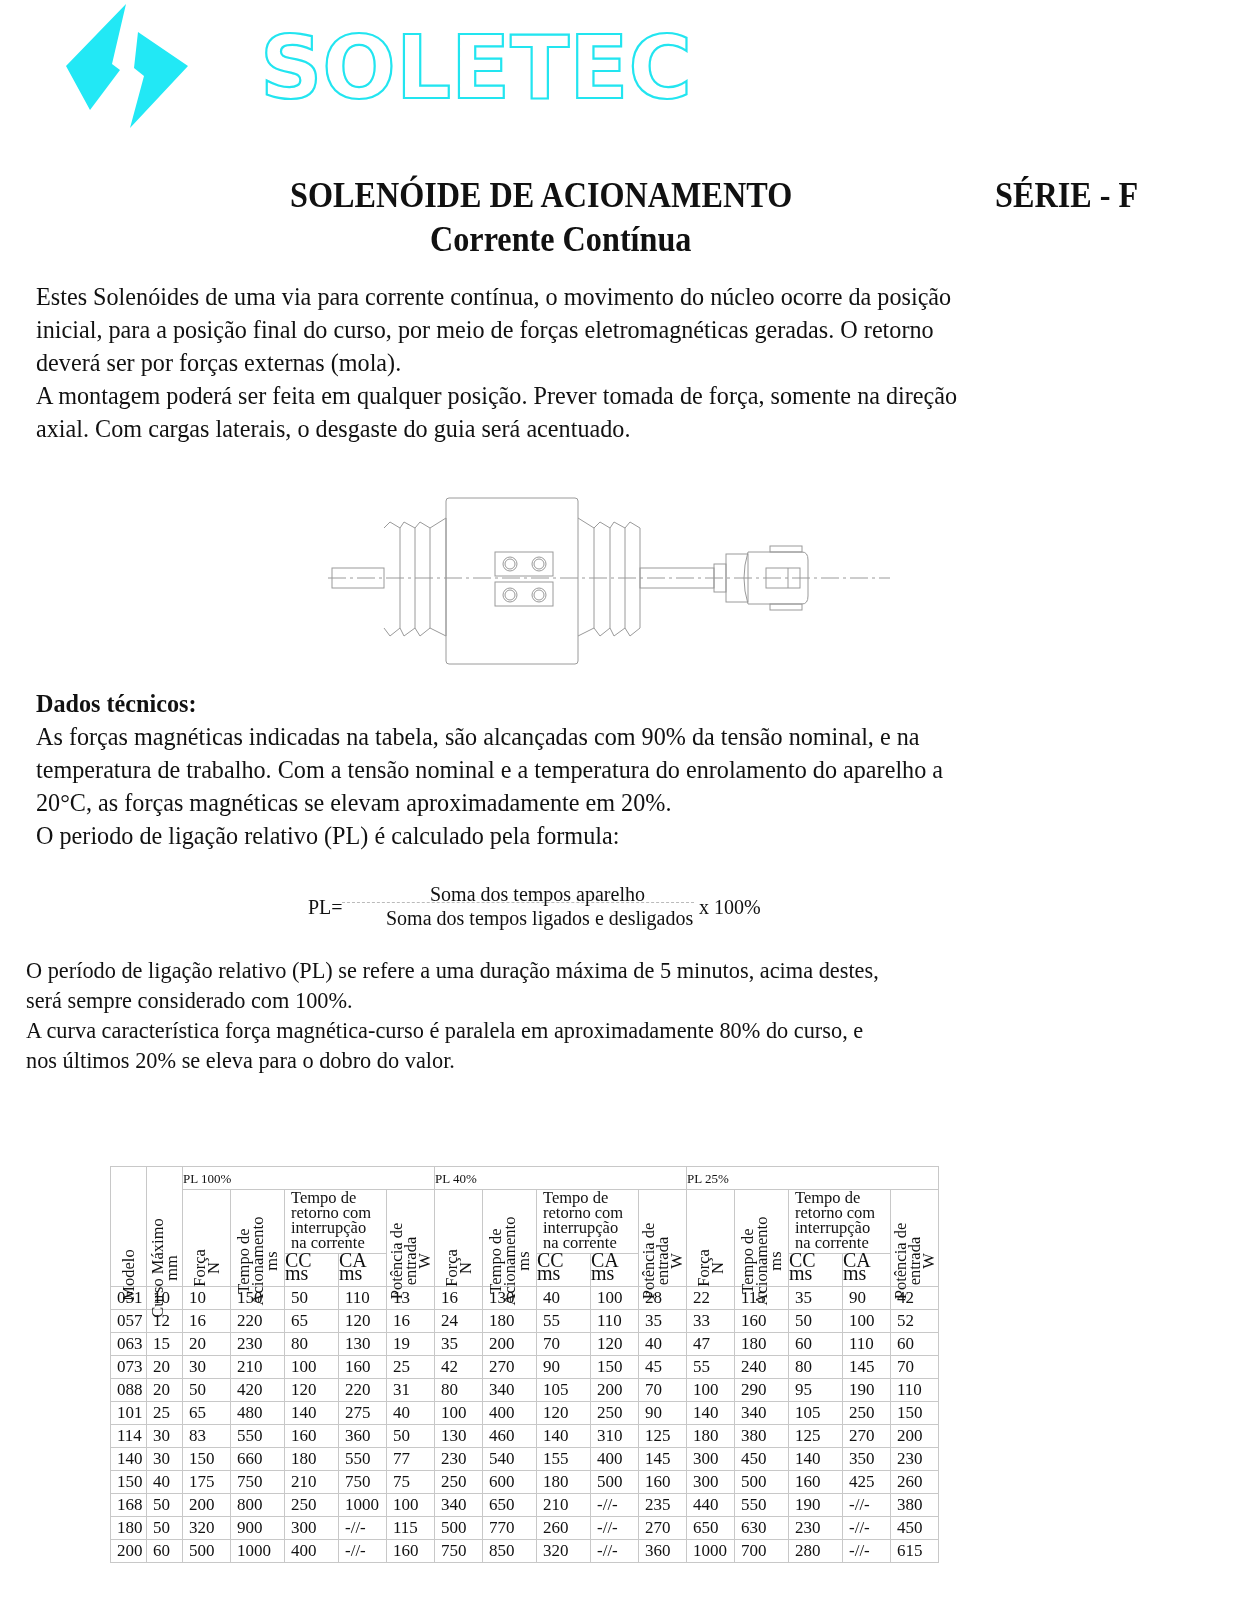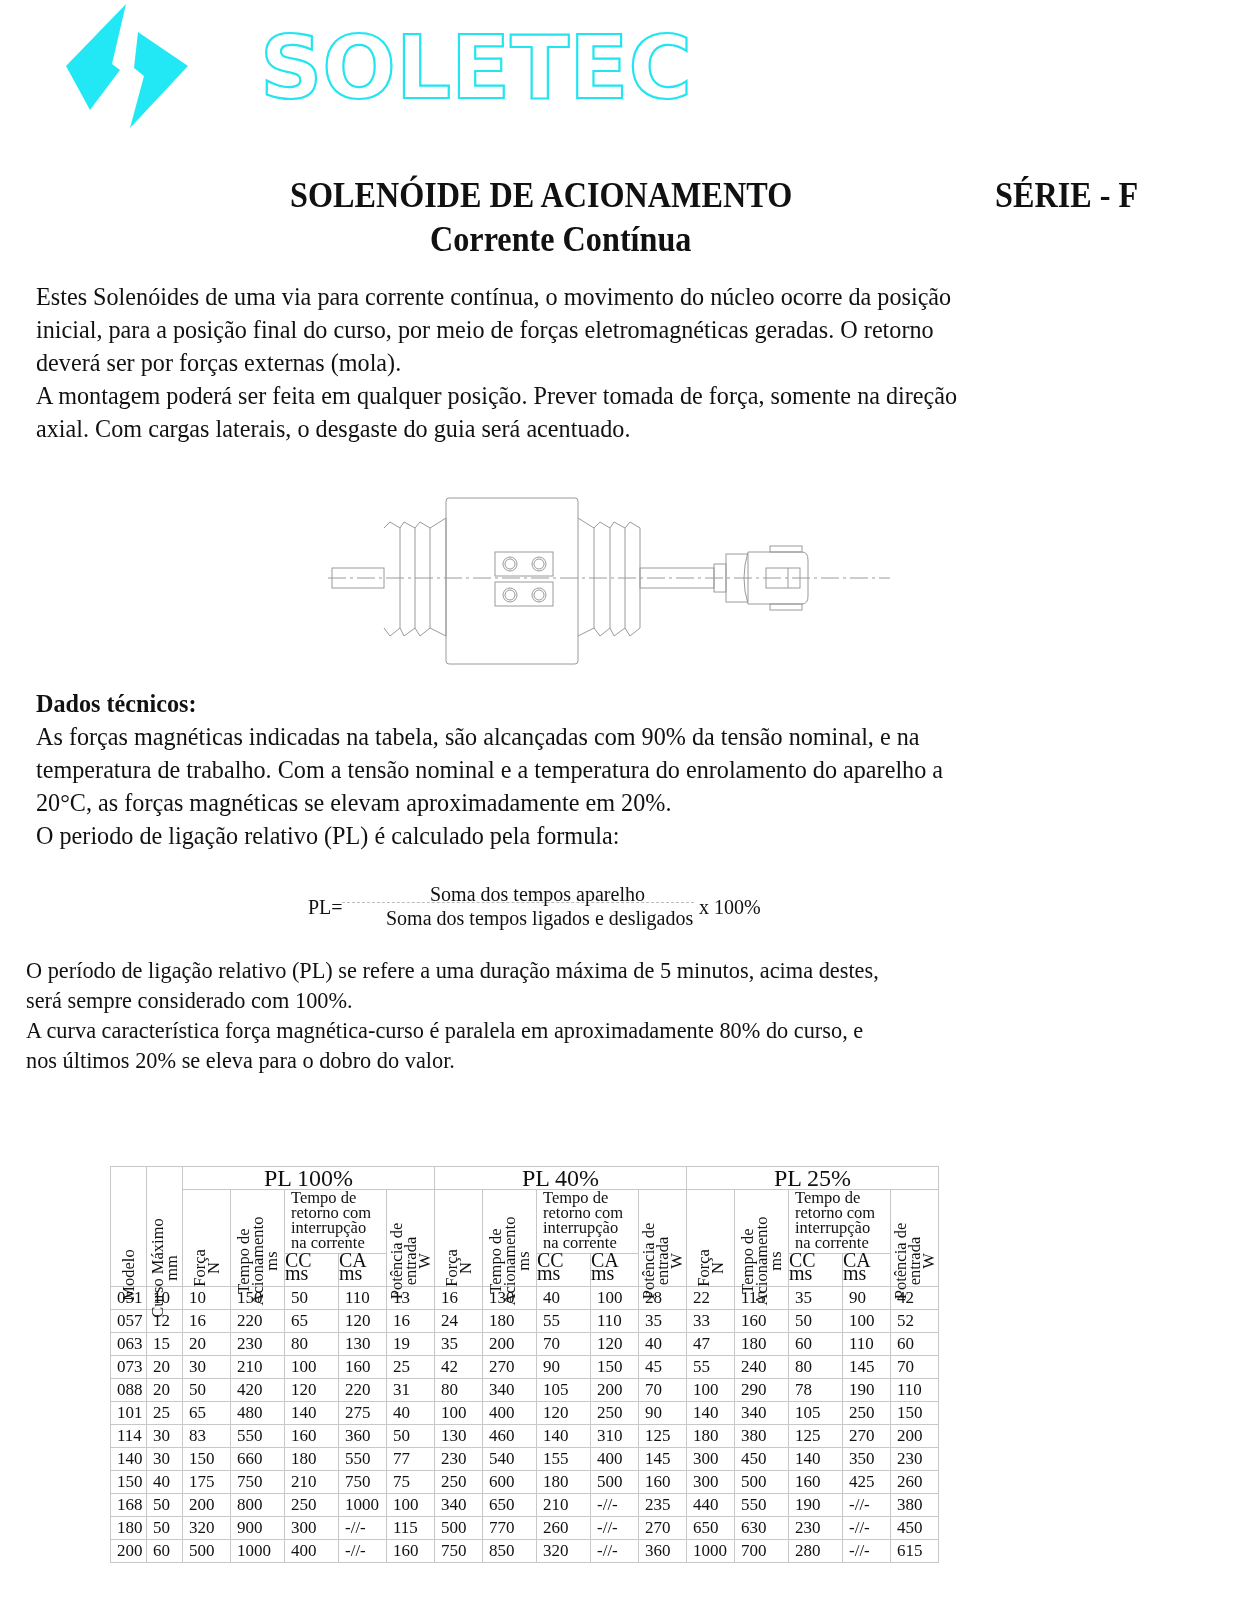--- a/index.html
+++ b/index.html
@@ -19,21 +19,21 @@
   #formula { left:298px; top:880px; width:470px; height:50px; font-size:20px;margin-left:10px; }
   #formula .lhs { position:absolute; left:0; top:16px; }
   #formula .num { position:absolute; left:122px; top:3px; }
   #formula .den { position:absolute; left:78px; top:27px; }
   #formula .rhs { position:absolute; left:391px; top:16px; }
   #formula .bar { position:absolute; left:34px; top:22px; width:352px; height:0; border-top:1.2px dashed #bbb; }
   #drawing { left:320px; top:490px; width:570px; height:180px; }
   table#spec { position:absolute; left:110px; top:1166px; border-collapse:collapse; font-size:16.5px; }
   #spec td, #spec th { border:1px solid #c8c8c8; padding:0; text-align:left; font-weight:normal; }
   #spec th { font-size:17px; line-height:15px; }
-  #spec .grp { text-align:center; font-size:24px; height:22px; }
+  #spec .grp { text-align:left; font-size:13px; height:22px; }
   #spec .vert { height:96px; position:relative; }
   #spec .vert .rot { position:absolute; left:50%; bottom:4px; transform:translateX(-50%) rotate(-90deg); transform-origin:center; white-space:nowrap; text-align:center; font-size:16.5px; line-height:14px; }
   #spec .vert .rot span { display:block; }
   #spec .tr-head { font-size:16.5px; line-height:15px; vertical-align:top; padding-left:6px; height:58px; }
   #spec .sub { font-size:20px; line-height:13px; text-align:left; height:30px; vertical-align:top; }
   #spec td.d { height:22px; font-size:17px; padding-left:6px; }
   #spec col.c-model { width:36px; }
   #spec col.c-curso { width:36px; }
   #spec col.c-forca { width:48px; }
   #spec col.c-tempo { width:54px; }
@@ -354,21 +354,21 @@
         <td class="d">120</td>
         <td class="d">220</td>
         <td class="d">31</td>
         <td class="d">80</td>
         <td class="d">340</td>
         <td class="d">105</td>
         <td class="d">200</td>
         <td class="d">70</td>
         <td class="d">100</td>
         <td class="d">290</td>
-        <td class="d">78</td>
+        <td class="d">95</td>
         <td class="d">190</td>
         <td class="d">110</td>
       </tr>
       <tr>
         <td class="d">101</td>
         <td class="d">25</td>
         <td class="d">65</td>
         <td class="d">480</td>
         <td class="d">140</td>
         <td class="d">275</td>

